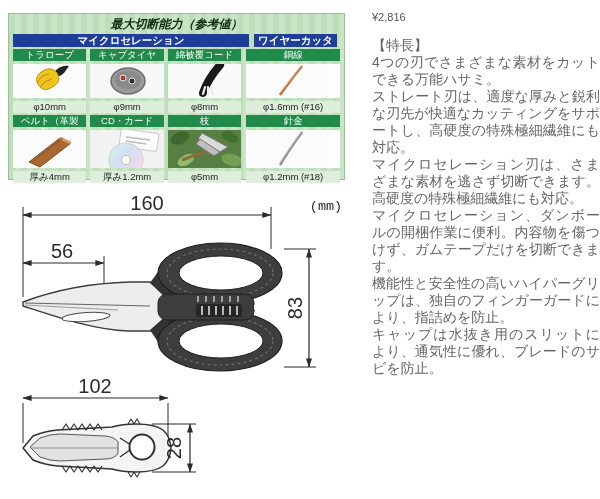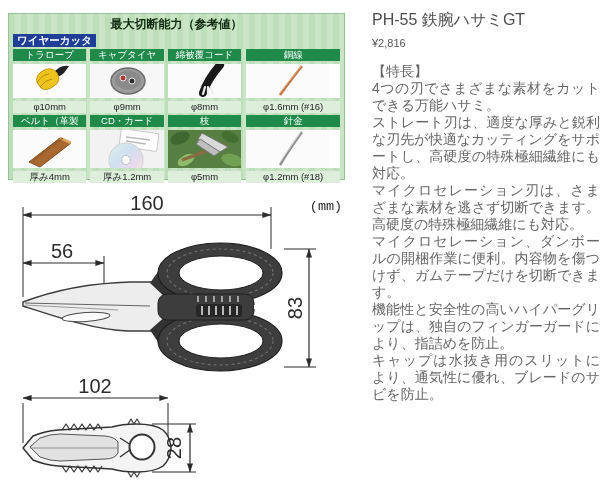--- a/index.html
+++ b/index.html
@@ -5,21 +5,21 @@
   * { margin:0; padding:0; box-sizing:border-box; }
   html,body { width:600px; height:499px; background:#fff;
     font-family:"Liberation Sans","DejaVu Sans",sans-serif; }
   .page { position:relative; width:600px; height:499px; background:#fff; overflow:hidden; }
 
   
   .spec-table { position:absolute; left:8px; top:13px; width:337px; height:167px;
     background:repeating-linear-gradient(90deg,#bcdeb9 0 6px,#c9e5c6 6px 12px);
     border:1px solid #97c295; padding:3px 4px; }
   .spec-title { height:15px; line-height:15px; text-align:center; font-size:12px;
-    font-weight:bold; color:#102a10; margin-bottom:2px; }
+    font-weight:bold; color:#102a10; margin-bottom:2px;font-style:italic; }
   .trow { display:flex; margin-bottom:2px; }
   .gcell { height:13px; line-height:13px; text-align:center; font-size:10.5px;
     font-weight:bold; color:#fff; background:#1e3e97; }
   .g1 { width:236px; margin-right:5px; }
   .g2 { width:83px; }
   .c { width:76px; margin-right:4px; }
   .c4 { width:97px; margin-left:1px; margin-right:0; }
   .hcell { height:12px; line-height:12px; text-align:center; font-size:9.5px;
     font-weight:normal; color:#fff; background:#1f8a4a; margin-bottom:1px; }
   .icell { height:34px; background:#fff; margin-bottom:1px; overflow:hidden; }
@@ -43,20 +43,21 @@
 </style>
 </head>
 <body>
 
 <div class="page">
 
   <div class="spec-table">
     <div class="spec-title">最大切断能力（参考値）</div>
 
     <div class="trow">
+      <div class="gcell g1">マイクロセレーション</div>
       <div class="gcell g2">ワイヤーカッター</div>
     </div>
 
     <div>
       <div class="trow">
         <div class="hcell c">トラロープ</div>
         <div class="hcell c">キャブタイヤ</div>
         <div class="hcell c">綿被覆コード</div>
         <div class="hcell c c4">銅線</div>
       </div>
@@ -232,21 +233,20 @@
       <circle cx="142" cy="447" r="12.5" fill="#fff" stroke="#333" stroke-width="2"></circle>
 
       <line x1="152" y1="424" x2="196" y2="424" stroke="#2b2b2b" stroke-width="1"></line>
       <line x1="152" y1="472" x2="196" y2="472" stroke="#2b2b2b" stroke-width="1"></line>
       <line x1="190" y1="424" x2="190" y2="472" stroke="#2b2b2b" stroke-width="1.2" marker-start="url(#mS)" marker-end="url(#mE)"></line>
       <text class="dim-label" x="181" y="448" text-anchor="middle" transform="rotate(-90 181 448)">28</text>
     </g>
   </svg>
 
   <div class="product-info">
-    <h1 class="p-title">PH-55 鉄腕ハサミGT</h1>
     <div class="p-price">¥2,816</div>
     <div class="p-body">
       <p>【特長】</p>
       <p>4つの刃でさまざまな素材をカットできる万能ハサミ。</p>
       <p>ストレート刃は、適度な厚みと鋭利な刃先が快適なカッティングをサポートし、高硬度の特殊極細繊維にも対応。</p>
       <p>マイクロセレーション刃は、さまざまな素材を逃さず切断できます。高硬度の特殊極細繊維にも対応。</p>
       <p>マイクロセレーション、ダンボールの開梱作業に便利。内容物を傷つけず、ガムテープだけを切断できます。</p>
       <p>機能性と安全性の高いハイパーグリップは、独自のフィンガーガードにより、指詰めを防止。</p>
       <p>キャップは水抜き用のスリットにより、通気性に優れ、ブレードのサビを防止。</p>
     </div>

